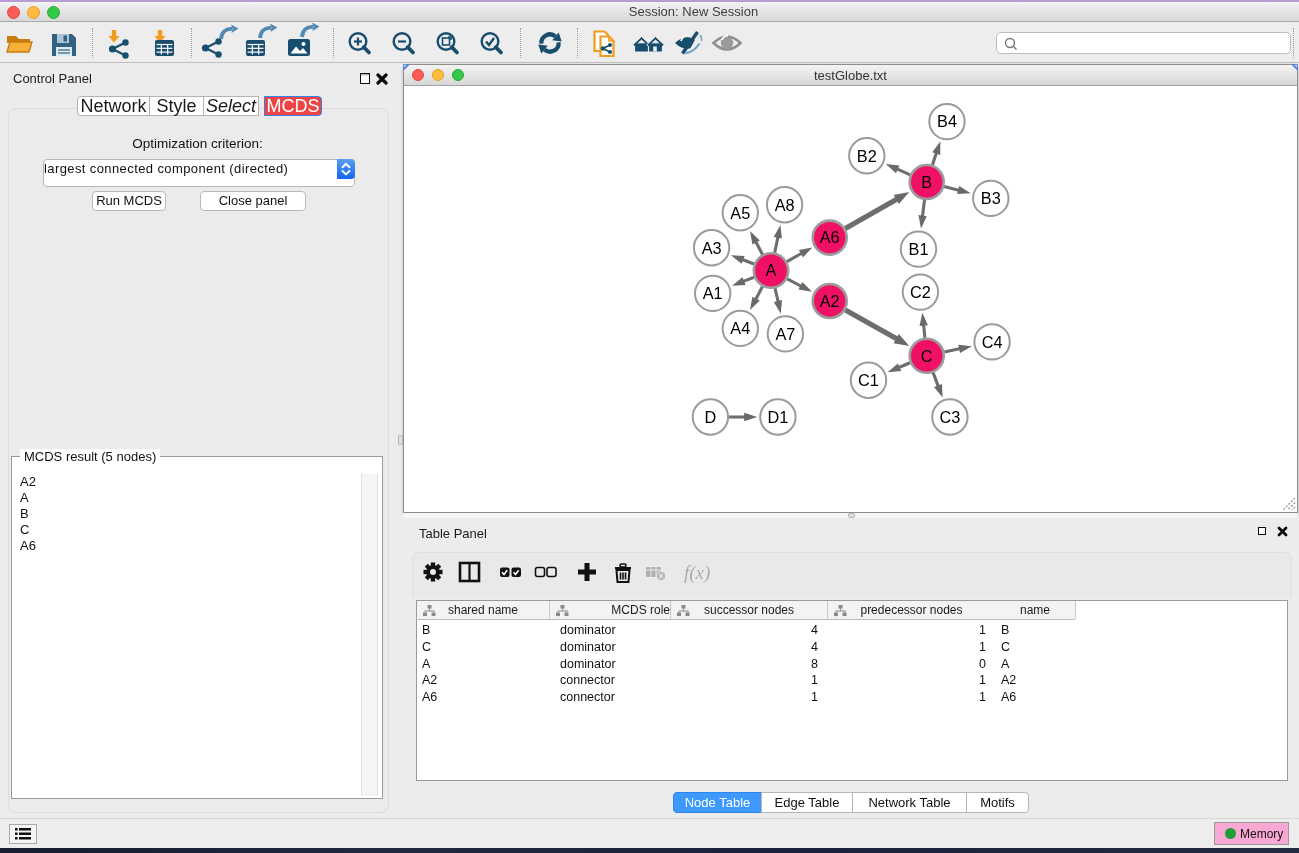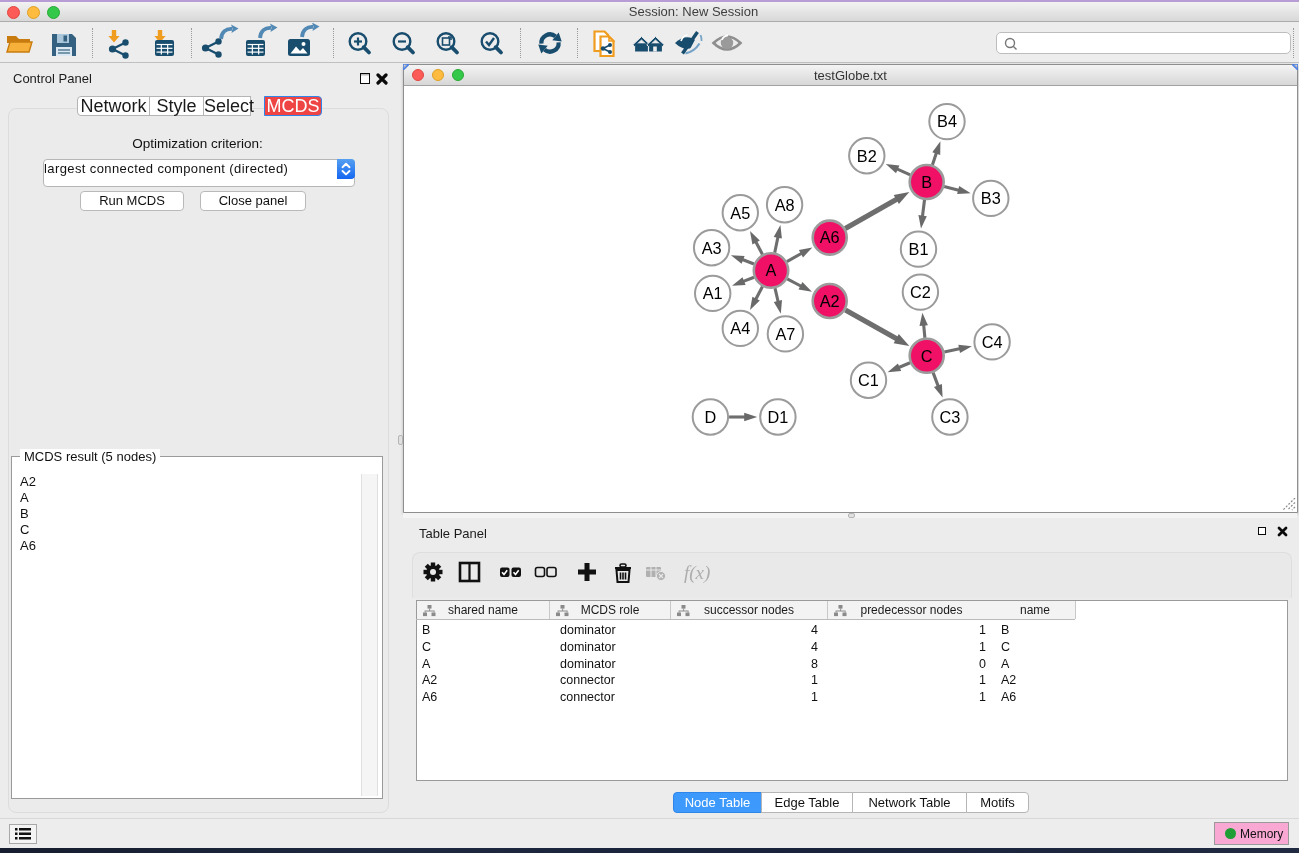--- a/index.html
+++ b/index.html
@@ -164,32 +164,32 @@
 
 <div class="abs" id="cpanel"></div>
 <div class="abs" id="cp-content"></div>
 <div class="abs" id="cpanel-title">Control Panel</div>
 <div class="abs" style="left:359.5px;top:73px;width:10px;height:10.5px;border:1.6px solid #0a0a0a;background:#fff;box-shadow:inset 0 1.5px 0 #b8b8b8;"></div>
 <svg class="abs" style="left:376px;top:72.5px;" width="12" height="12" viewBox="0 0 12 12">
     <path d="M2 2 L10 10 M10 2 L2 10" stroke="#0a0a0a" stroke-width="3.2" stroke-linecap="round"></path>
   </svg>
 <div class="abs tab" style="left:77px;width:73px;border-radius:4px 0 0 4px;">Network</div>
 <div class="abs tab" style="left:149px;width:55px;">Style</div>
-<div class="abs tab" style="left:203px;width:48px;">Select</div>
+<div class="abs tab" style="left:203px;width:56px;font-style:italic;">Select</div>
 <div class="abs tab" style="left:264px;width:58px;background:#ef4444;border-color:#2e86ea;color:#fff;border-radius:0 4px 4px 0;">MCDS</div>
 <div class="abs" id="optlabel">Optimization criterion:</div>
 <div class="abs" id="dropdown">largest connected component (directed)
   <div class="abs" id="dd-step">
     <svg width="18" height="20" viewBox="0 0 18 20">
         <path d="M5.5 8.2 L9 4.8 L12.5 8.2" fill="none" stroke="#fff" stroke-width="1.9" stroke-linecap="round" stroke-linejoin="round"></path>
         <path d="M5.5 12 L9 15.4 L12.5 12" fill="none" stroke="#fff" stroke-width="1.9" stroke-linecap="round" stroke-linejoin="round"></path>
       </svg>
   </div>
 </div>
-<div class="abs btn" style="left:80px;width:104px;">Run MCDS</div>
+<div class="abs btn" style="left:92px;width:74px;">Run MCDS</div>
 <div class="abs btn" style="left:200px;width:106px;">Close panel</div>
 <div class="abs" id="mcdsbox"></div>
 <div class="abs" id="mcdsscroll"></div>
 <div class="abs" id="mcdslabel">MCDS result (5 nodes)</div>
 <div class="abs" id="mcdslist">A2<br>A<br>B<br>C<br>A6</div>
 
 <div class="abs" id="gwin">
   <div class="abs" id="gtitle"></div>
     <svg class="abs" style="left:-1px;top:-1px;" width="6" height="6" viewBox="0 0 6 6">
       <path d="M0 6 L0 0 L6 0 Z" fill="none" stroke="#4a7ee0" stroke-width="1.6"></path>
@@ -347,21 +347,21 @@
 
   <div class="th" style="left:21px;top:83px;width:133px;">shared name</div>
 <svg class="abs" style="left:27px;top:87px;" width="13" height="12" viewBox="0 0 13 12">
       <g fill="#8a8a8a">
         <rect x="4.5" y="0" width="4" height="3.6"></rect>
         <rect x="0" y="7.5" width="4" height="3.6"></rect>
         <rect x="8.5" y="7.5" width="4" height="3.6"></rect>
         <path d="M6.2 3.6 h0.9 v2 h-0.9z M1.6 5.6 h10 v0.9 h-10z M1.6 5.6 h0.9 v2 h-0.9z M10.7 5.6 h0.9 v2 h-0.9z"></path>
       </g>
     </svg>
-<div class="th" style="left:154px;top:83px;width:121px;">MCDS role</div>
+<div class="th" style="left:154px;top:83px;width:121px;text-align:right;">MCDS role</div>
 <svg class="abs" style="left:160px;top:87px;" width="13" height="12" viewBox="0 0 13 12">
       <g fill="#8a8a8a">
         <rect x="4.5" y="0" width="4" height="3.6"></rect>
         <rect x="0" y="7.5" width="4" height="3.6"></rect>
         <rect x="8.5" y="7.5" width="4" height="3.6"></rect>
         <path d="M6.2 3.6 h0.9 v2 h-0.9z M1.6 5.6 h10 v0.9 h-10z M1.6 5.6 h0.9 v2 h-0.9z M10.7 5.6 h0.9 v2 h-0.9z"></path>
       </g>
     </svg>
 <div class="th" style="left:275px;top:83px;width:157px;">successor nodes</div>
 <svg class="abs" style="left:281px;top:87px;" width="13" height="12" viewBox="0 0 13 12">

